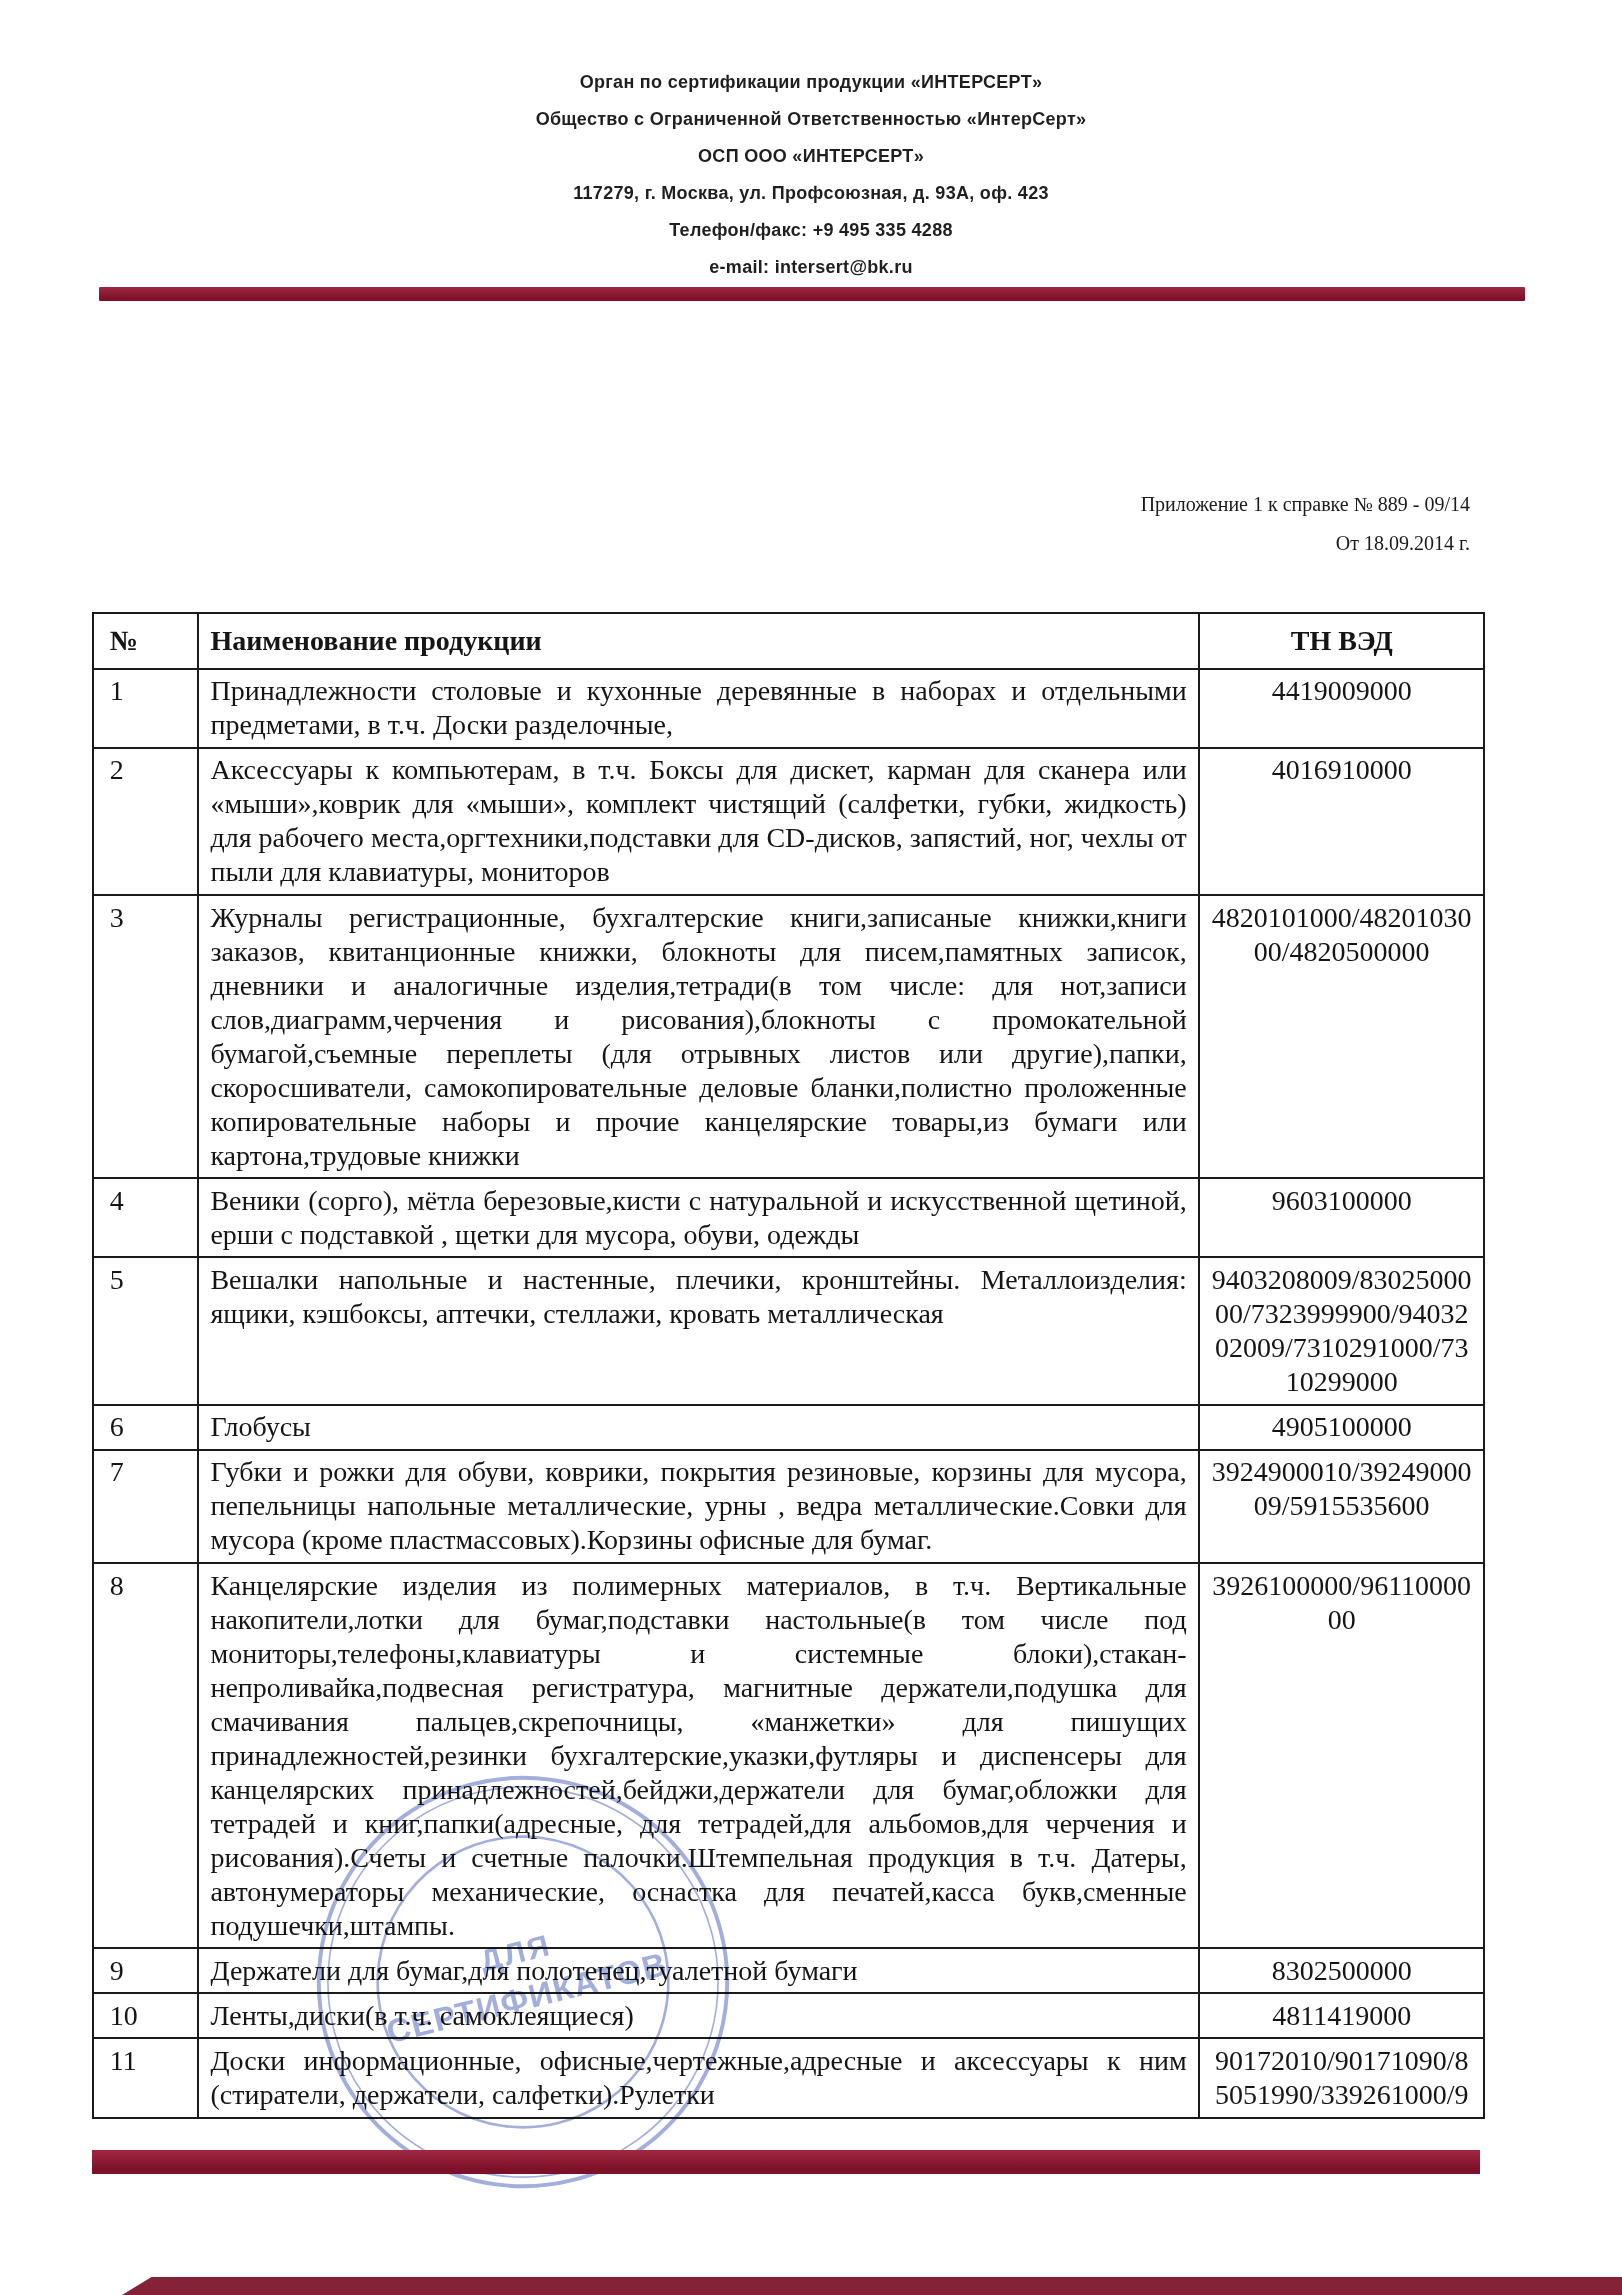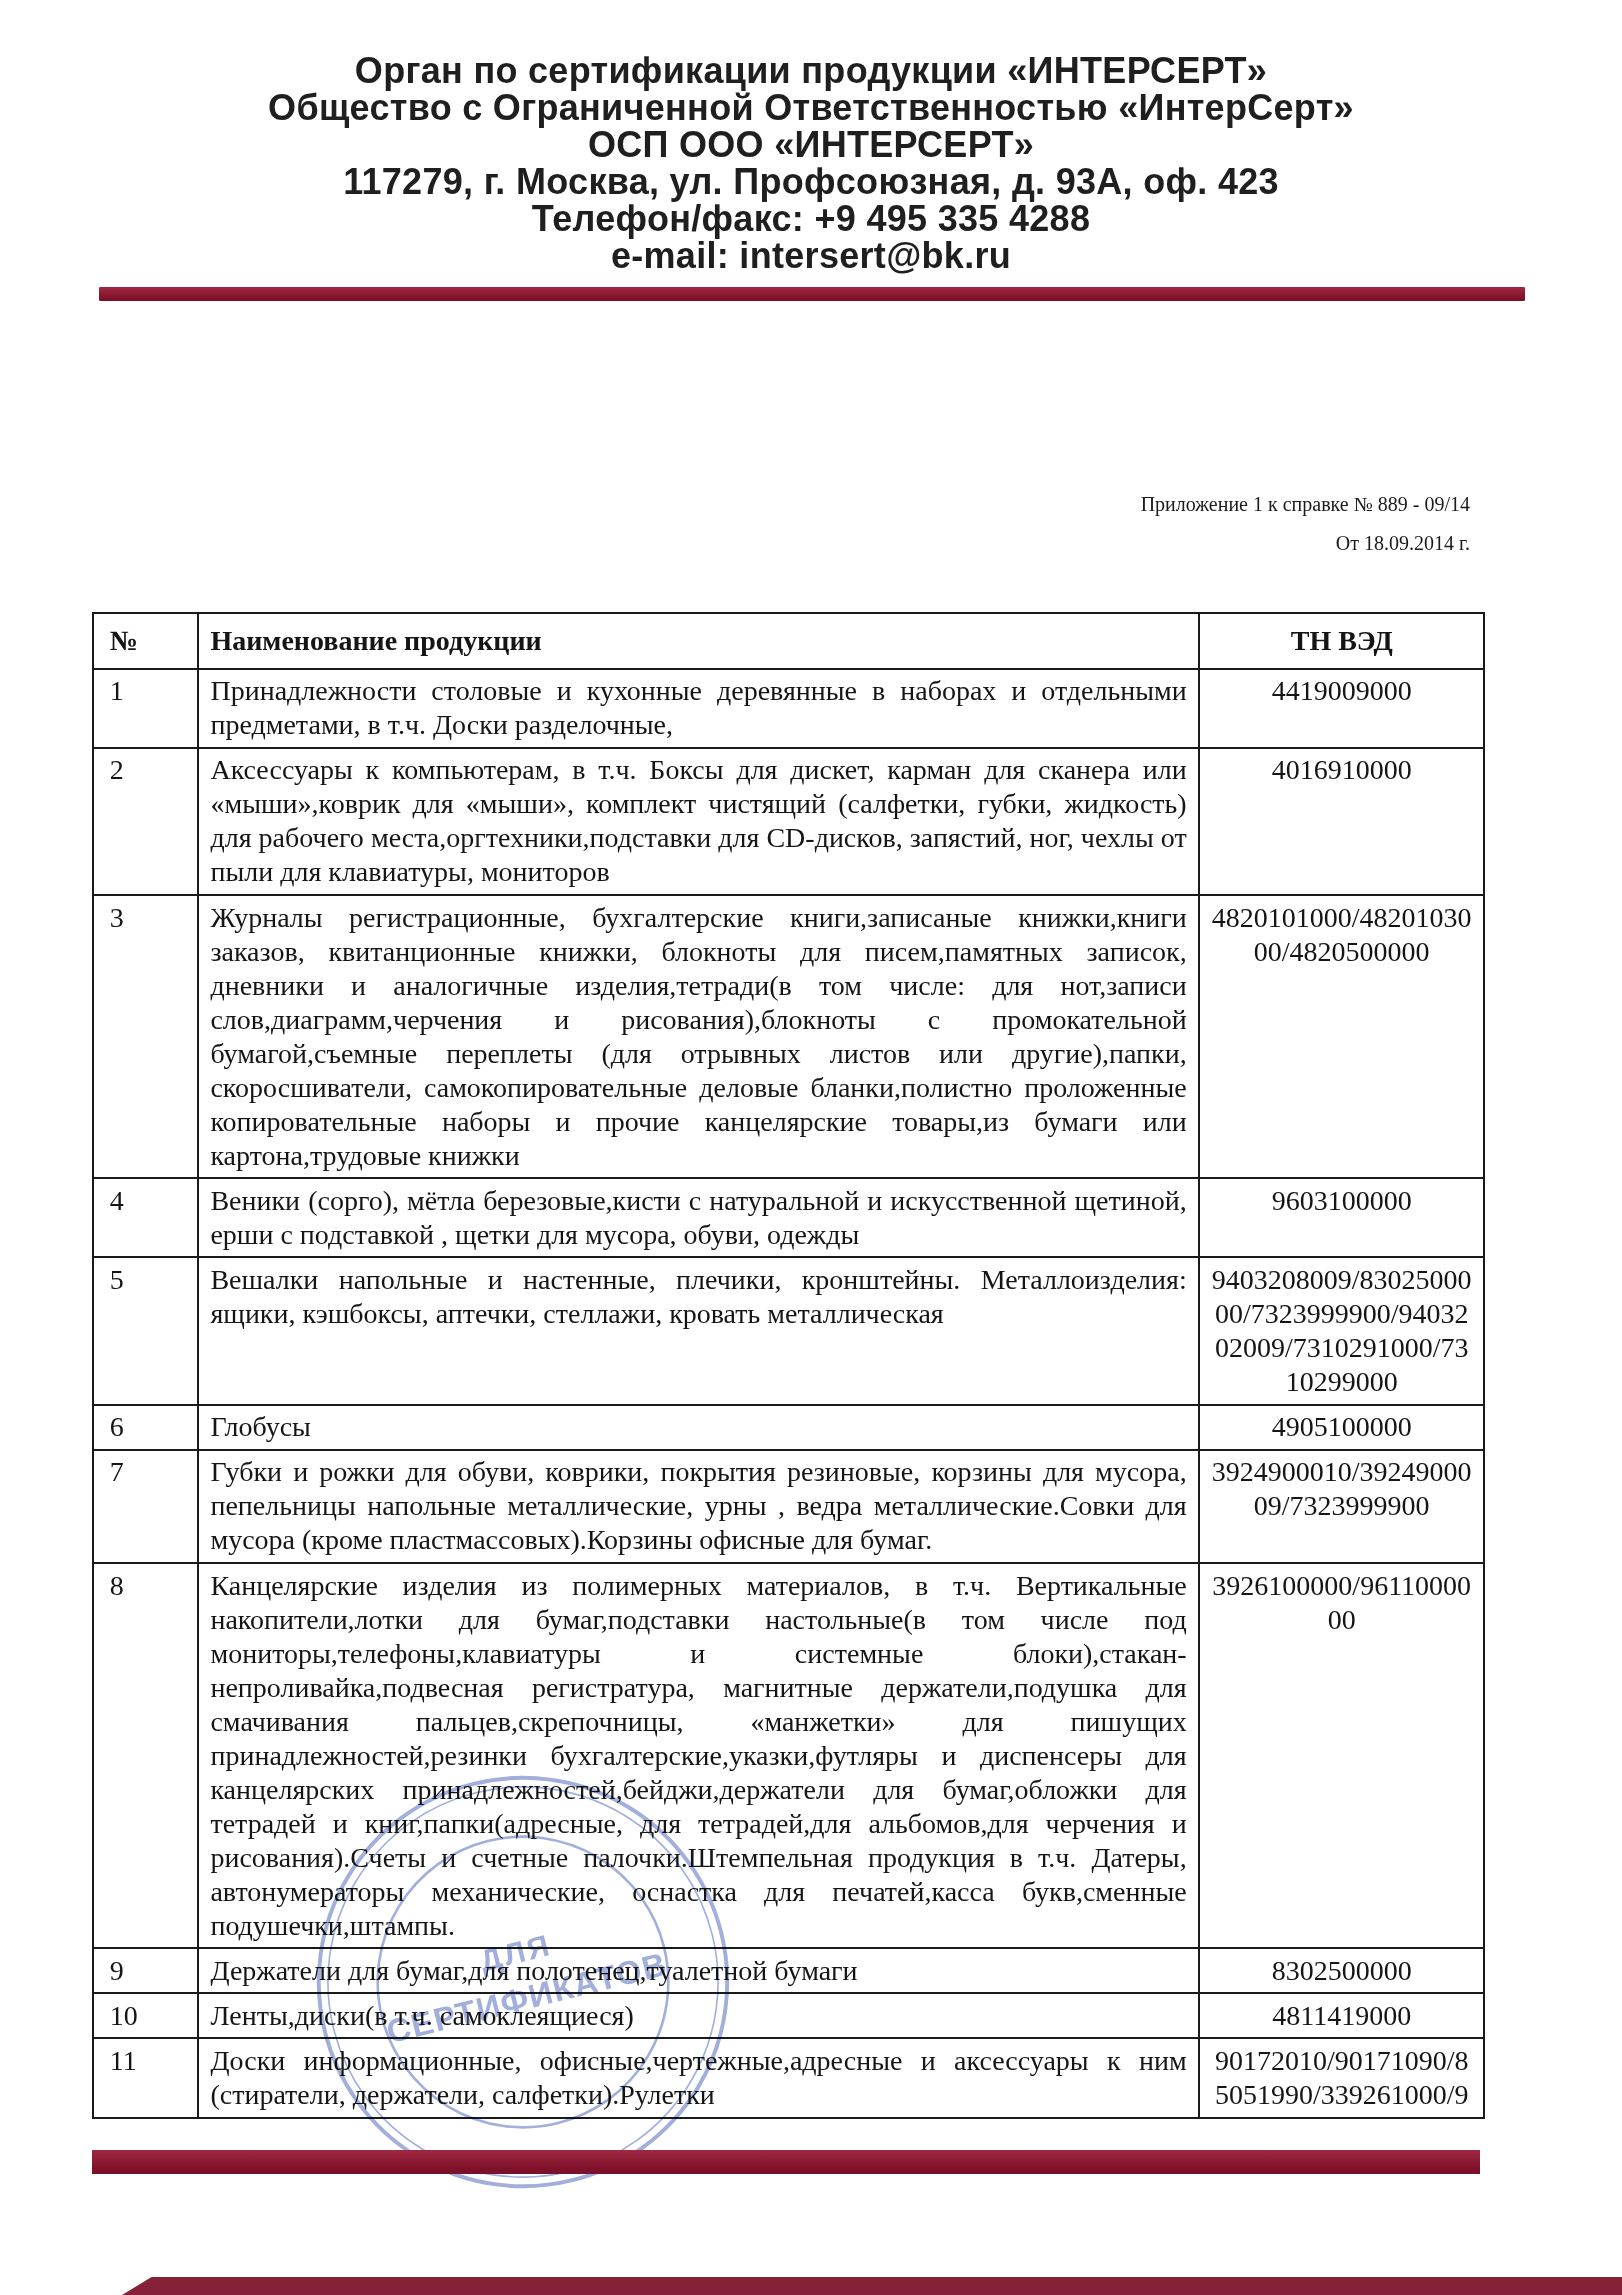--- a/index.html
+++ b/index.html
@@ -7,25 +7,25 @@
   body {
     position:relative;
     background:#ffffff;
     color:var(--ink, #1b1b1b);
     font-family:"Liberation Serif", serif;
     overflow:hidden;
   }
 
   
   .letterhead {
-    position:absolute; top:52px; left:0; width:100%;
+    position:absolute; top:64px; left:0; width:100%;
     text-align:center;
     font-family:"Liberation Sans", sans-serif;
     font-weight:bold;
-    font-size:36px; line-height:37px;
+    font-size:18px; line-height:37px;
     color:#1f1f1f;
     letter-spacing:0.3px;
   }
 
   
   .divider {
     position:absolute; top:287px; left:99px; width:1426px; height:14.4px;
     background:linear-gradient(180deg, var(--bar1,#a12741) 0%, var(--bar2,#7c1129) 85%);
     border-radius:1.3px;
   }
@@ -147,21 +147,21 @@
 
       <tr>
         <td class="cell-num">6</td>
         <td class="cell-name">Глобусы</td>
         <td class="cell-code">4905100000</td>
       </tr>
 
       <tr>
         <td class="cell-num">7</td>
         <td class="cell-name">Губки и рожки для обуви, коврики, покрытия резиновые, корзины для мусора, пепельницы напольные металлические, урны , ведра металлические.Совки для мусора (кроме пластмассовых).Корзины офисные для бумаг.</td>
-        <td class="cell-code">3924900010/3924900009/7323999900</td>
+        <td class="cell-code">3924900010/3924900009/5915535600</td>
       </tr>
 
       <tr>
         <td class="cell-num">8</td>
         <td class="cell-name">Канцелярские изделия из полимерных материалов, в т.ч. Вертикальные накопители,лотки для бумаг,подставки настольные(в том числе под мониторы,телефоны,клавиатуры и системные блоки),стакан-непроливайка,подвесная регистратура, магнитные держатели,подушка для смачивания пальцев,скрепочницы, «манжетки» для пишущих принадлежностей,резинки бухгалтерские,указки,футляры и диспенсеры для канцелярских принадлежностей,бейджи,держатели для бумаг,обложки для тетрадей и книг,папки(адресные, для тетрадей,для альбомов,для черчения и рисования).Счеты и счетные палочки.Штемпельная продукция в т.ч. Датеры, автонумераторы механические, оснастка для печатей,касса букв,сменные подушечки,штампы.</td>
         <td class="cell-code">3926100000/9611000000</td>
       </tr>
 
       <tr>
         <td class="cell-num">9</td>

